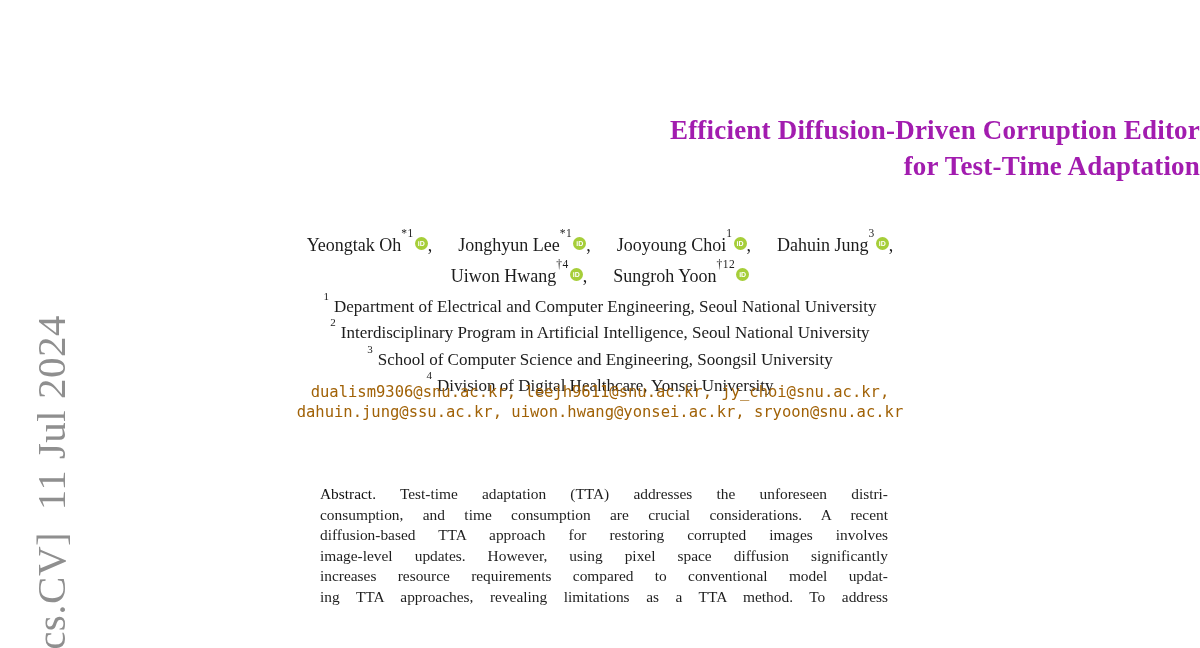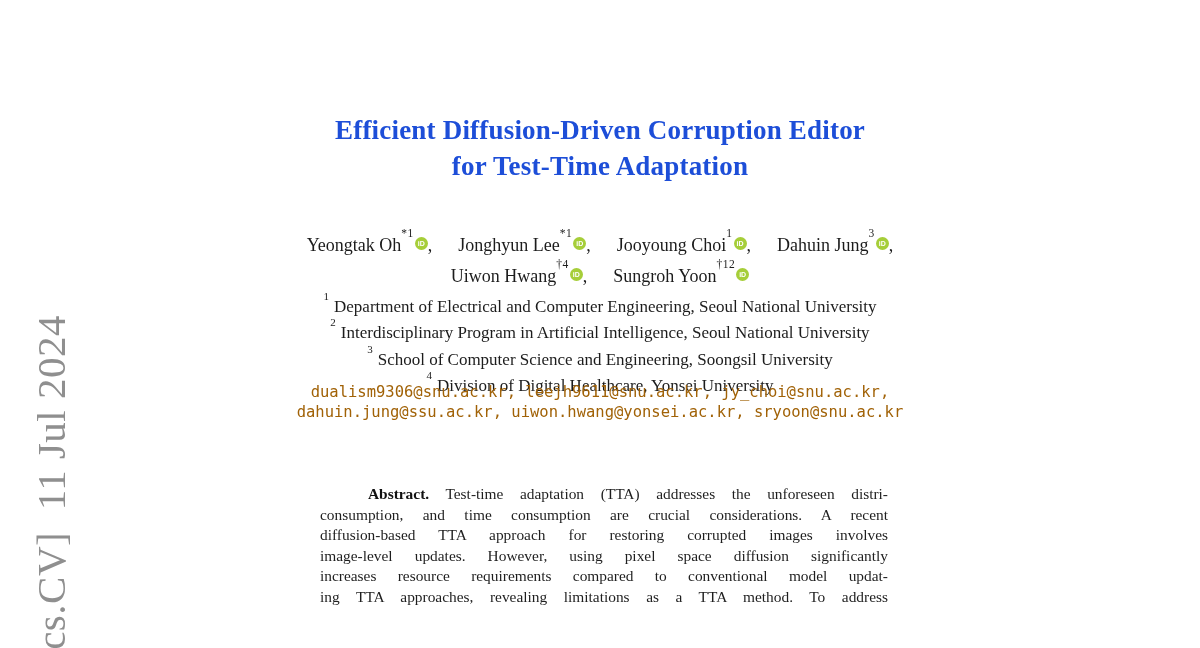--- a/index.html
+++ b/index.html
@@ -18,22 +18,22 @@
     transform:rotate(-90deg);
     transform-origin:0 0;
     white-space:pre;
     font-size:41px;
     color:#8f8f8f;
     letter-spacing:0.5px;
     font-family:"Liberation Serif", serif;
   }
   .title{
     position:absolute;left:0;right:0;top:112px;
-    text-align:center;
-    font-size:27px;font-weight:bold;color:#1d4ed8;
+    text-align:right;
+    font-size:27px;font-weight:bold;color:#a21caf;
     line-height:36px;
     letter-spacing:0.2px;
   }
   .authors{
     position:absolute;left:0;right:0;top:227px;
     text-align:center;
     font-size:18px;
     line-height:26px;
   }
   .author-line{white-space:nowrap;}
@@ -82,21 +82,21 @@
     position:absolute;left:320px;top:484px;
     width:568px;
     font-size:15.4px;
     line-height:20.5px;
     color:#1e1e1e;
   }
   .abs-line{
     text-align:justify;
     text-align-last:justify;
   }
-  .abs-label{font-weight:bold;color:#111;margin-left:48px;}
+  .abs-label{font-weight:normal;color:#111;}
 </style>
 </head>
 <body>
 
 <div class="page">
 
   <div class="stamp">[cs.CV]  11 Jul 2024</div>
 
   <div class="title">
     <div>Efficient Diffusion-Driven Corruption Editor</div>

